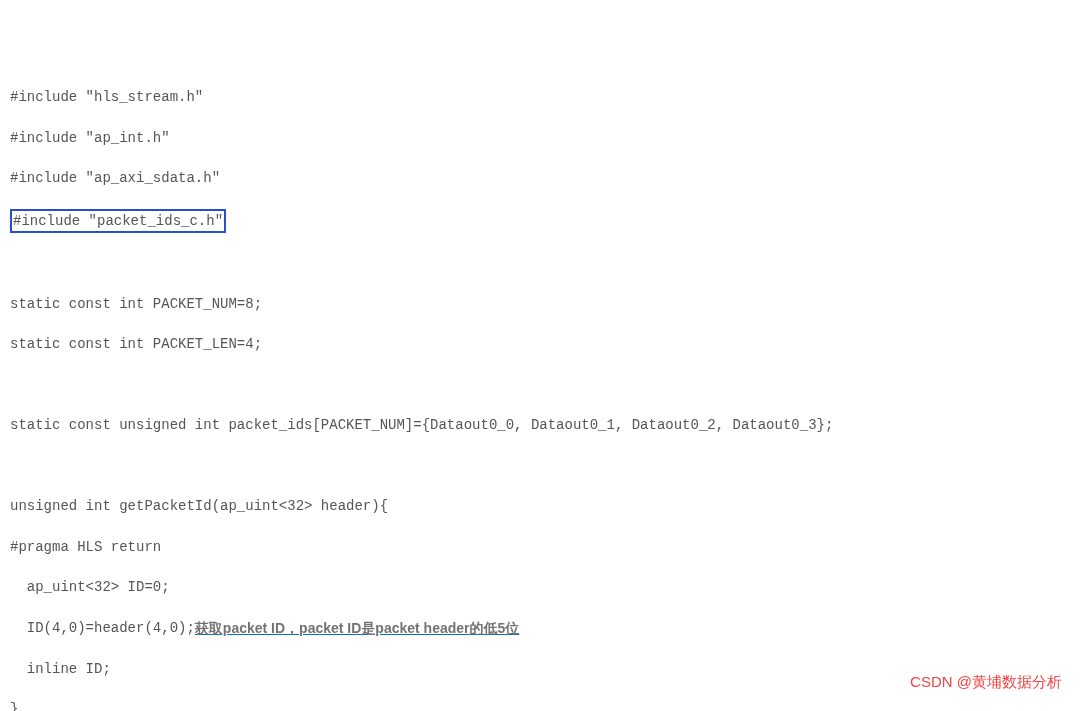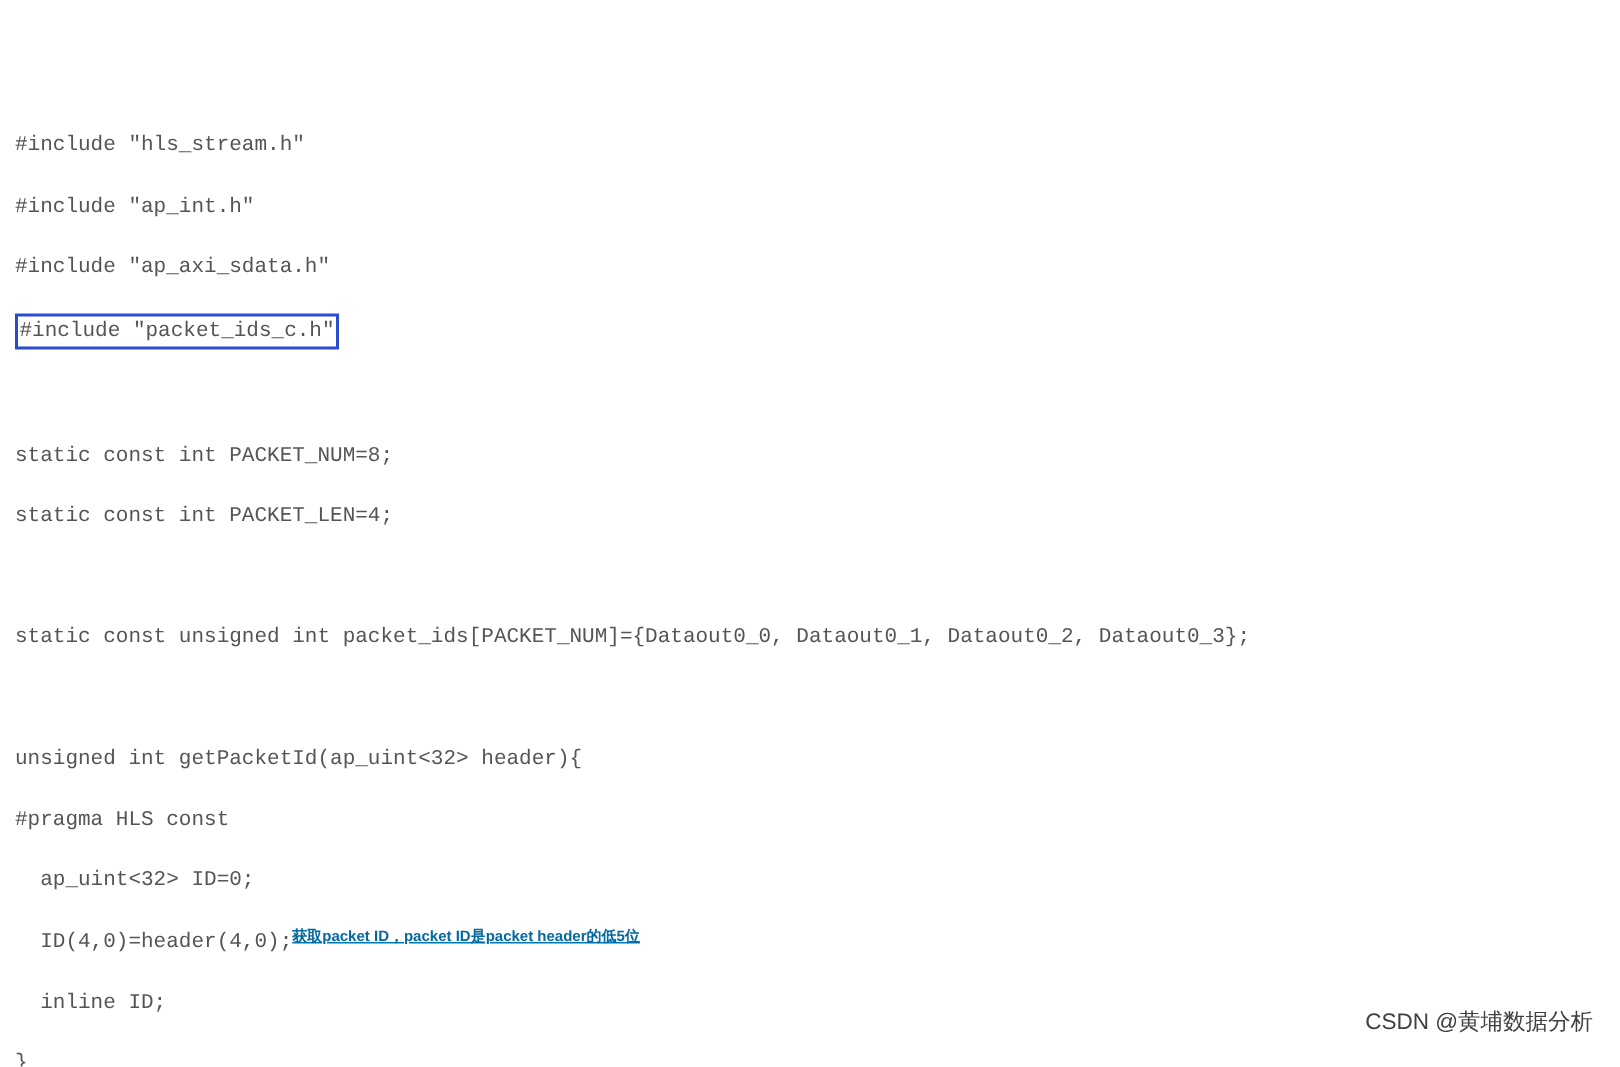--- a/index.html
+++ b/index.html
@@ -19,56 +19,56 @@
     .code-line {
       display: block;
       min-height: 20px;
     }
     .box-blue {
       border: 2px solid #2c4ccf;
       display: inline-block;
       padding: 0 1px;
     }
     .anno {
-      color: #0369a1;
+      color: #737373;
       font-weight: bold;
       font-family: 'Microsoft YaHei', sans-serif;
-      font-size: 10px;
+      font-size: 14px;
       text-decoration: underline;
       text-decoration-color: #0077b6;
     }
     .watermark {
       position: absolute;
       right: 18px;
       bottom: 18px;
-      color: #404040;
+      color: #ef4444;
       font-family: 'Microsoft YaHei', sans-serif;
       font-size: 15px;
       margin-left: 35px;
     }
-    .flex-line { display: flex; align-items: flex-start; }
+    .flex-line { display: flex; align-items: center; }
     .mono { font-family: Consolas, 'Courier New', monospace; white-space: pre; }
   </style>
 </head>
 <body>
 
 
 
 <div class="code-line">#include "hls_stream.h"</div>
 <div class="code-line">#include "ap_int.h"</div>
 <div class="code-line">#include "ap_axi_sdata.h"</div>
 <div class="code-line"><span class="box-blue">#include "packet_ids_c.h"</span></div>
 <div class="code-line"></div>
 <div class="code-line">static const int PACKET_NUM=8;</div>
 <div class="code-line">static const int PACKET_LEN=4;</div>
 <div class="code-line"></div>
 <div class="code-line">static const unsigned int packet_ids[PACKET_NUM]={Dataout0_0, Dataout0_1, Dataout0_2, Dataout0_3};</div>
 <div class="code-line"></div>
 <div class="code-line">unsigned int getPacketId(ap_uint&lt;32&gt; header){</div>
-<div class="code-line">#pragma HLS const</div>
+<div class="code-line">#pragma HLS return</div>
 <div class="code-line">  ap_uint&lt;32&gt; ID=0;</div>
 <div class="code-line flex-line"><span class="mono">  ID(4,0)=header(4,0);</span><span class="anno">获取packet ID，packet ID是packet header的低5位</span></div>
 <div class="code-line">  inline ID;</div>
 <div class="code-line">}</div>
 
 
 
 
 
 

